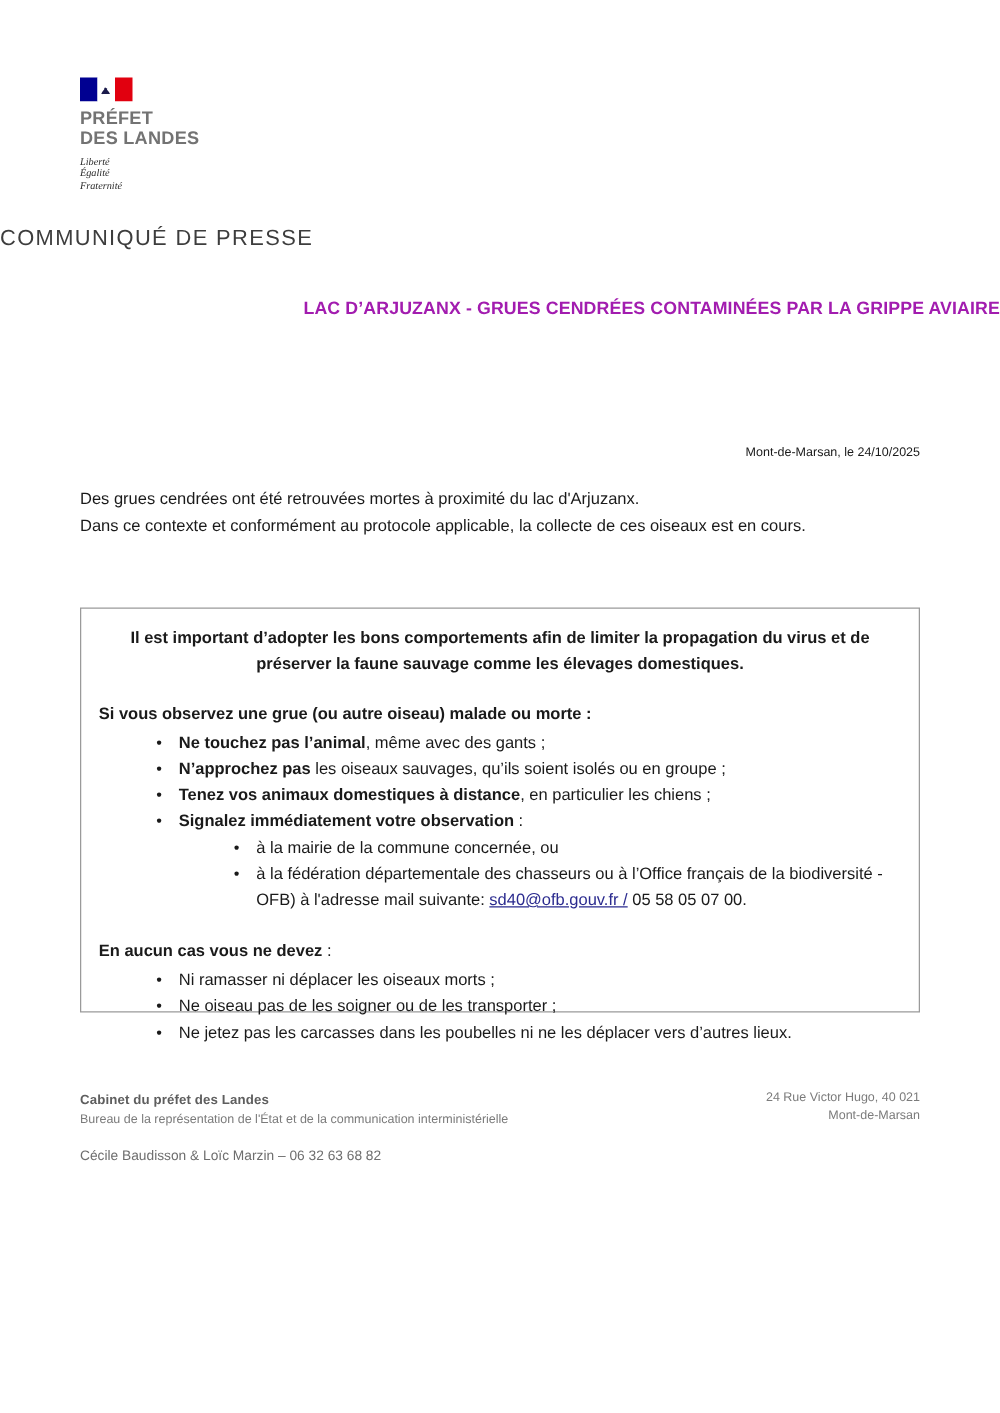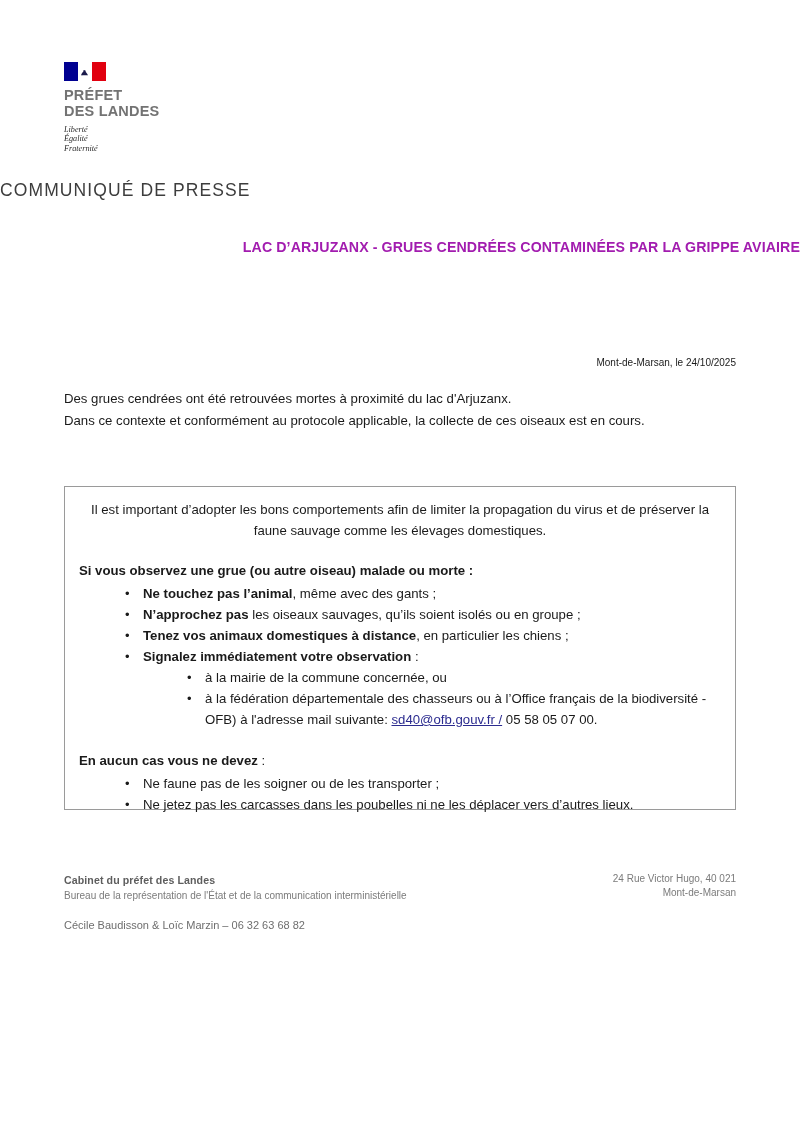--- a/index.html
+++ b/index.html
@@ -121,21 +121,21 @@
     height: 324px;
     box-sizing: border-box;
     border: 1px solid #9a9a9a;
     padding: 12px 14px 10px 14px;
     font-size: 13.2px;
     line-height: 21px;
     color: #1a1a1a;
   }
   .box-headline {
     text-align: center;
-    font-weight: normal;
+    font-weight: bold;
     line-height: 21px;
     margin: 0 6px;
   }
   .box-lead {
     font-weight: bold;
     margin-top: 19px;
   }
   .box-lead-2 {
     font-weight: bold;
     margin-top: 20px;
@@ -273,21 +273,22 @@
         <ul class="lvl2">
           <li>à la mairie de la commune concernée, ou</li>
           <li><span>à la fédération départementale des chasseurs ou à l’Office français de la biodiversité - OFB) à l'adresse mail suivante: </span><a class="maillink" href="#">sd40@ofb.gouv.fr /</a><span> 05 58 05 07 00.</span></li>
         </ul>
       </li>
     </ul>
 
     <div class="box-lead-2"><span>En aucun cas vous ne devez</span><span class="reg"> :</span></div>
 
     <ul class="lvl1">
-      <li>Ne faune pas de les soigner ou de les transporter ;</li>
+      <li>Ni ramasser ni déplacer les oiseaux morts ;</li>
+      <li>Ne oiseau pas de les soigner ou de les transporter ;</li>
       <li>Ne jetez pas les carcasses dans les poubelles ni ne les déplacer vers d’autres lieux.</li>
     </ul>
 
   </div>
 
   <div class="footer">
     <div class="footer-left">
       <div class="f-strong">Cabinet du préfet des Landes</div>
       <div class="f-sub">Bureau de la représentation de l'État et de la communication interministérielle</div>
       <div class="f-people">Cécile Baudisson &amp; Loïc Marzin – 06 32 63 68 82</div>

